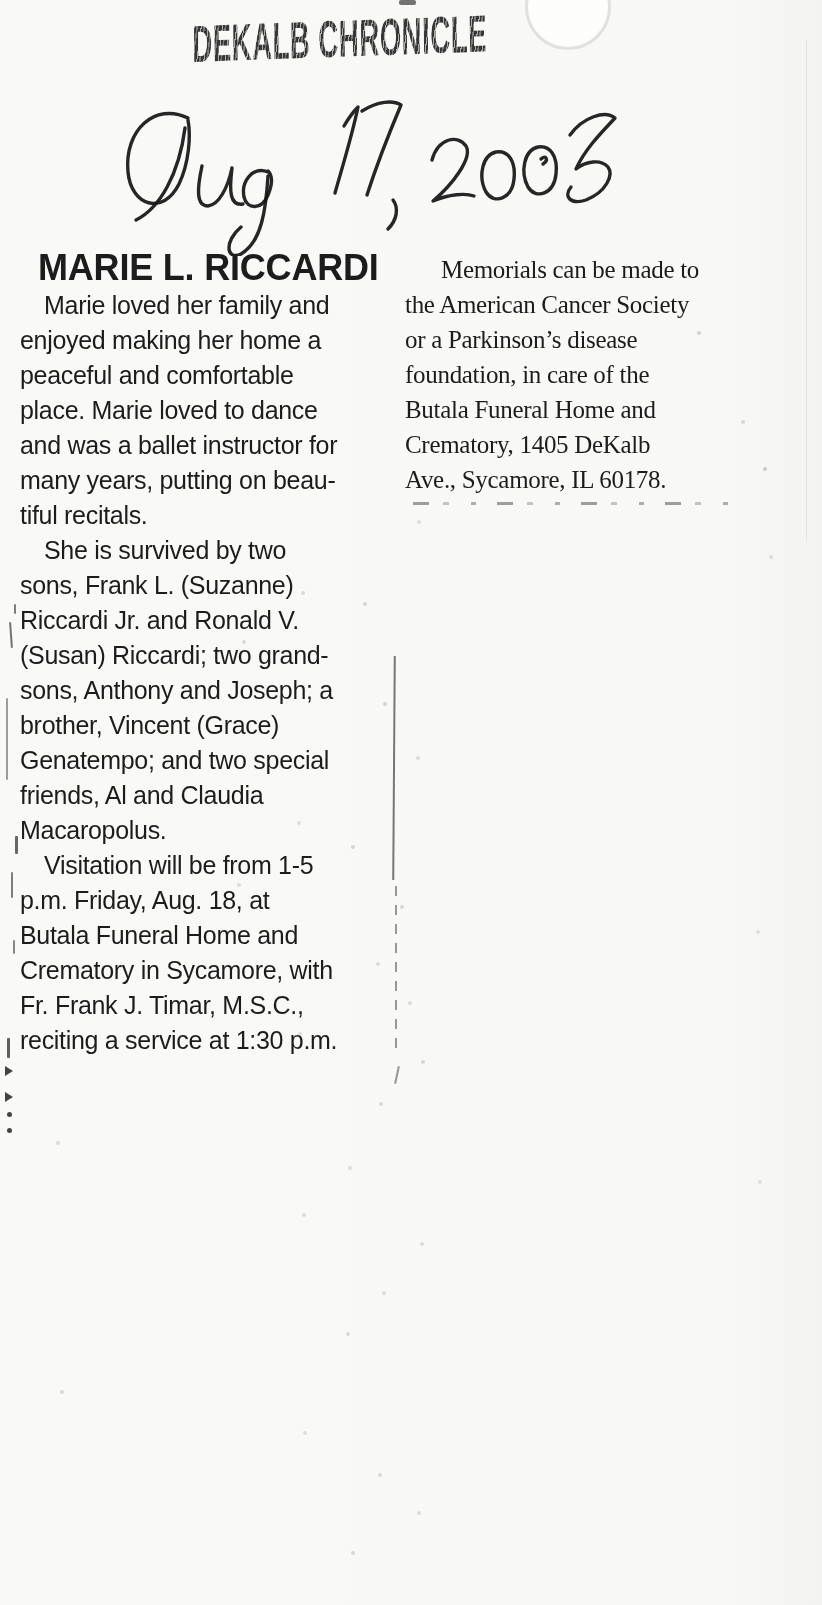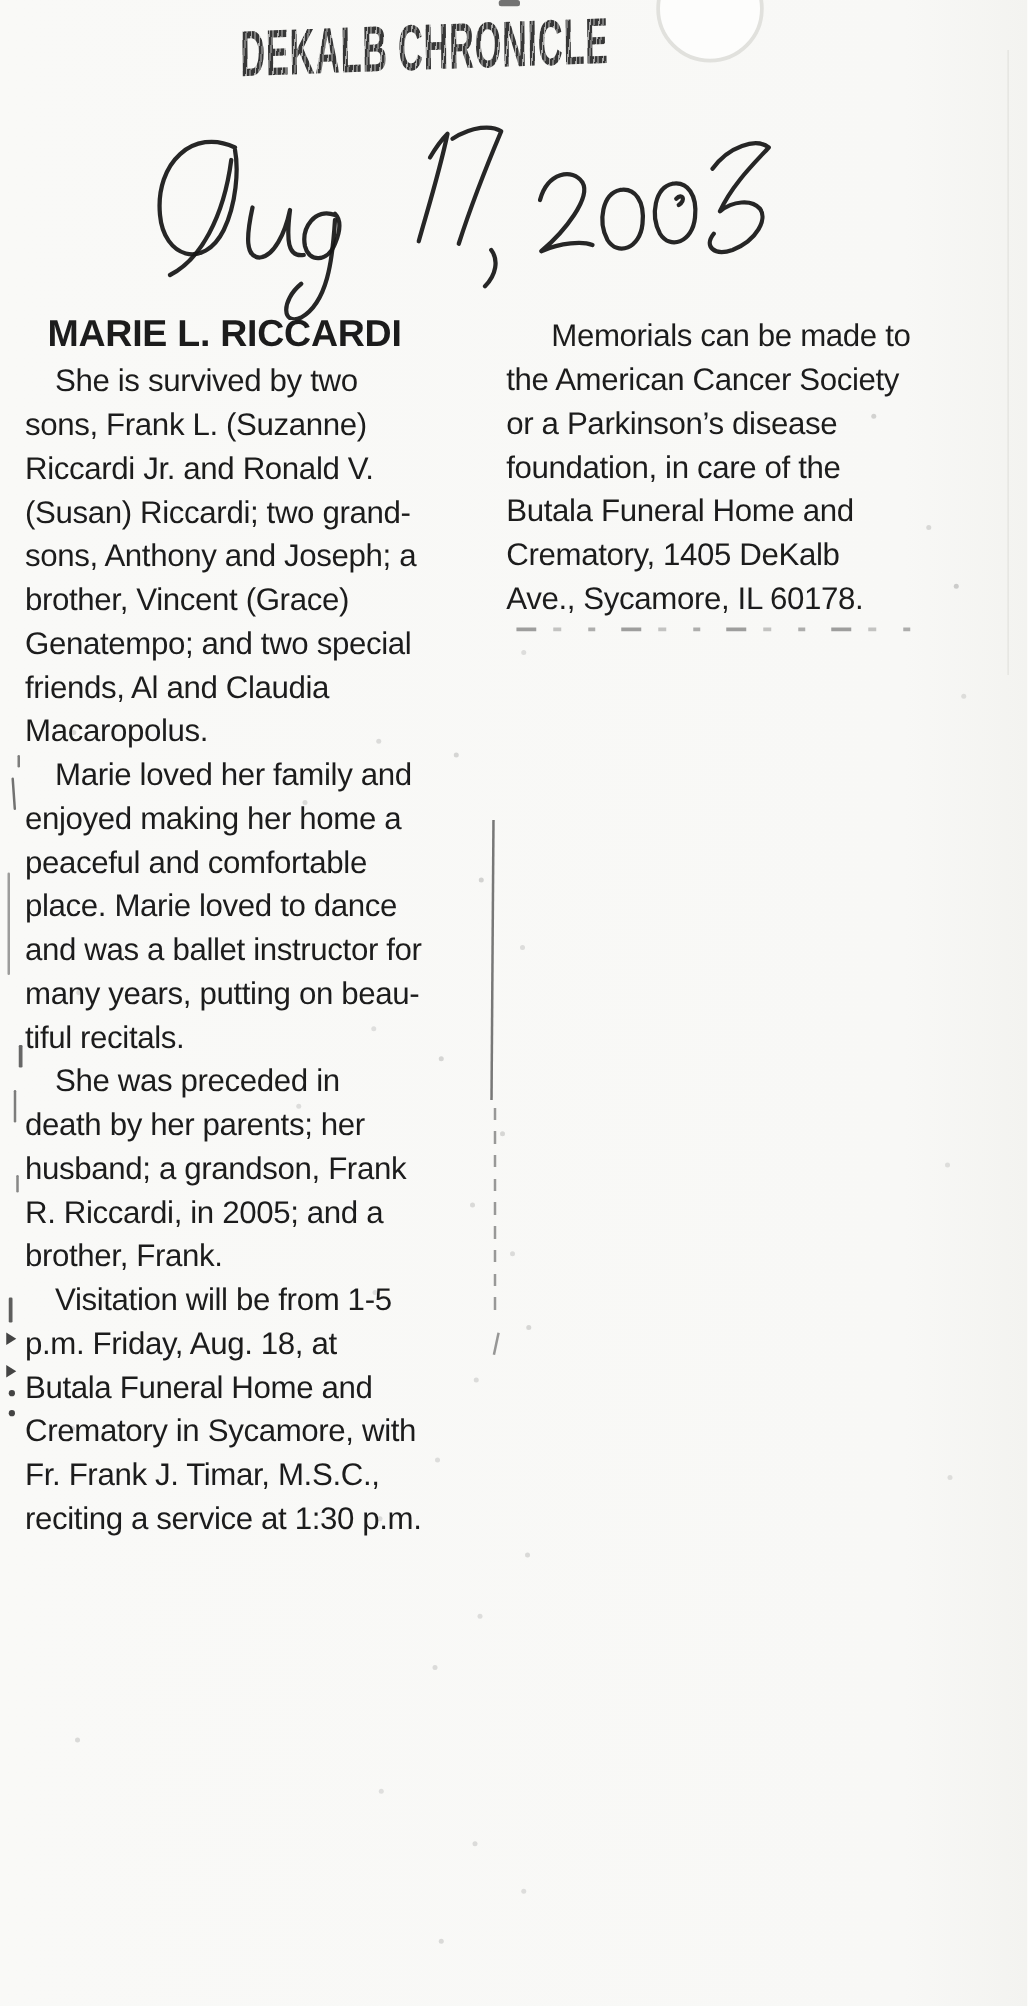--- a/index.html
+++ b/index.html
@@ -19,25 +19,25 @@
     opacity:.92;
   }
   
   .handwriting{position:absolute;left:100px;top:96px;width:520px;height:160px;}
   .handwriting path{fill:none;stroke:#151515;stroke-width:3.4;stroke-linecap:round;stroke-linejoin:round;opacity:.93;}
   
   .col{position:absolute;font-size:25px;line-height:35px;letter-spacing:-0.3px;}
   .left-col{left:20px;top:248px;width:378px;}
   .right-col{left:405px;top:252px;width:368px;}
   .headline{
-    margin:0;padding:0 0 0 18px;font-size:30px;line-height:40px;
+    margin:0;padding:0 0 0 18px;font-size:36px;line-height:40px;
     font-weight:bold;letter-spacing:-0.2px;white-space:nowrap;
   }
   .para{margin:0;white-space:pre-line;text-indent:24px;}
-  .right-col .para{text-indent:36px;}
+  .right-col .para{text-indent:36px;font-family:Liberation Serif, serif;}
   
   .cutoff{
     margin-top:4px;margin-left:8px;height:8px;width:330px;opacity:.55;
     background:
       repeating-linear-gradient(to right,
         rgba(55,55,55,.85) 0 16px, transparent 16px 30px,
         rgba(55,55,55,.5) 30px 36px, transparent 36px 58px,
         rgba(55,55,55,.7) 58px 63px, transparent 63px 84px);
     background-size:84px 3px;background-position:0 1px;background-repeat:repeat-x;
   }
@@ -101,41 +101,36 @@
     <path d="M293 104 C299 112 297 124 288 133"></path>
     <path d="M332 64 C338 42 358 38 366 50 C373 62 352 89 333 105 C349 98 366 97 374 100"></path>
     <path d="M396 56 C382 59 378 81 386 96 C394 109 412 103 414 83 C416 65 408 54 396 56"></path>
     <path d="M438 51 C424 54 420 76 428 91 C436 104 454 98 456 78 C458 60 450 49 438 51"></path>
     <path d="M441 63 C446 58 449 64 443 68"></path>
     <path d="M470 39 C483 21 505 14 515 22 C505 33 486 51 476 73 C486 65 501 63 508 71 C514 79 506 96 486 104 C471 109 463 101 471 91"></path>
   </svg>
 
   <div class="col left-col">
     <h1 class="headline">MARIE L. RICCARDI</h1>
+    <p class="para">Marie loved her family and
+enjoyed making her home a
+peaceful and comfortable
+place. Marie loved to dance
+and was a ballet instructor for
+many years, putting on beau-
+tiful recitals.</p>
     <p class="para">She is survived by two
 sons, Frank L. (Suzanne)
 Riccardi Jr. and Ronald V.
 (Susan) Riccardi; two grand-
 sons, Anthony and Joseph; a
 brother, Vincent (Grace)
 Genatempo; and two special
 friends, Al and Claudia
 Macaropolus.</p>
-    <p class="para">Marie loved her family and
-enjoyed making her home a
-peaceful and comfortable
-place. Marie loved to dance
-and was a ballet instructor for
-many years, putting on beau-
-tiful recitals.</p>
-    <p class="para">She was preceded in
-death by her parents; her
-husband; a grandson, Frank
-R. Riccardi, in 2005; and a
-brother, Frank.</p>
     <p class="para">Visitation will be from 1-5
 p.m. Friday, Aug. 18, at
 Butala Funeral Home and
 Crematory in Sycamore, with
 Fr. Frank J. Timar, M.S.C.,
 reciting a service at 1:30 p.m.</p>
   </div>
 
   <div class="col right-col">
     <p class="para">Memorials can be made to

